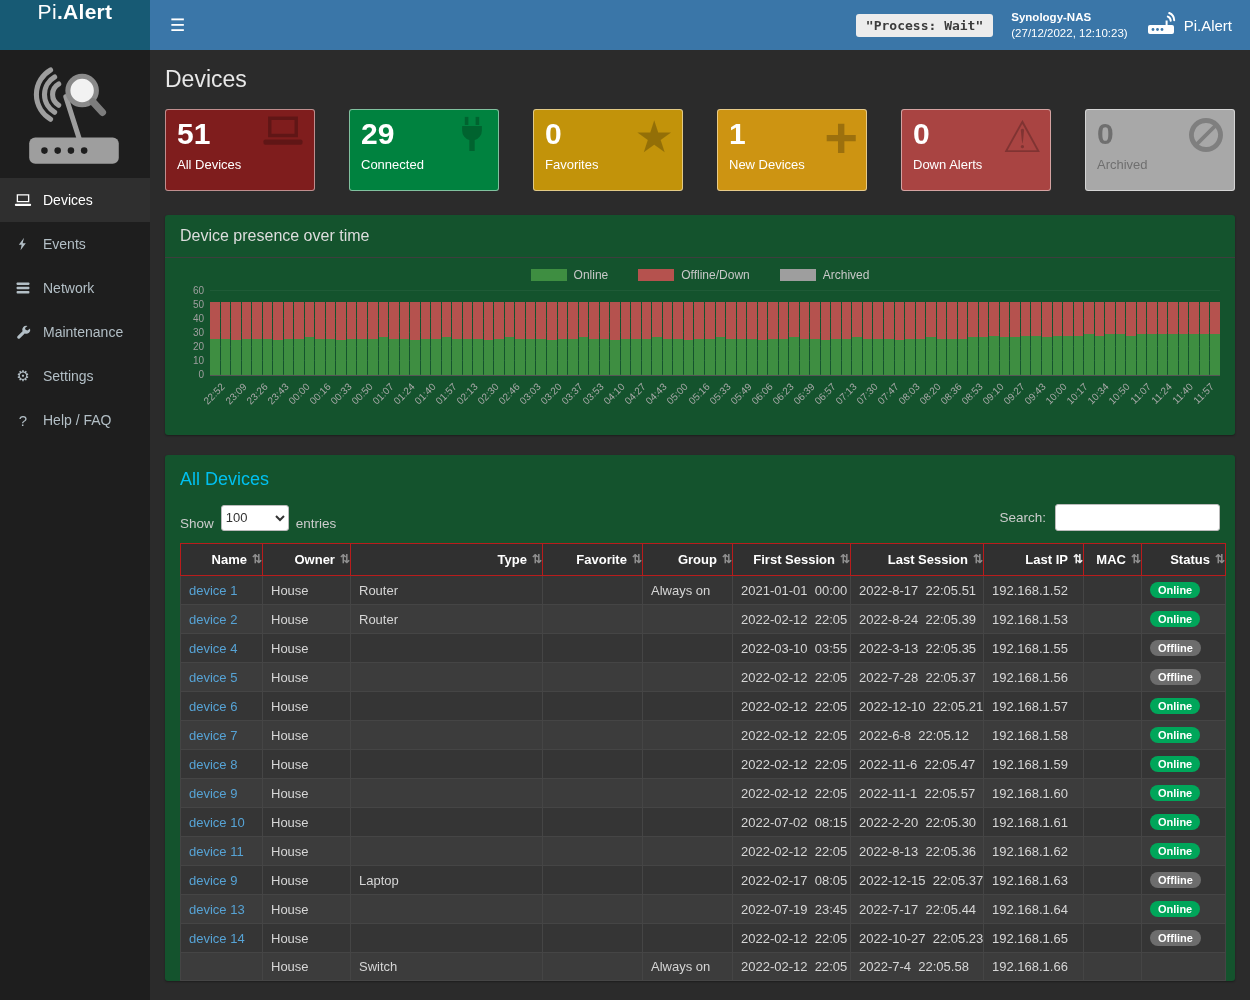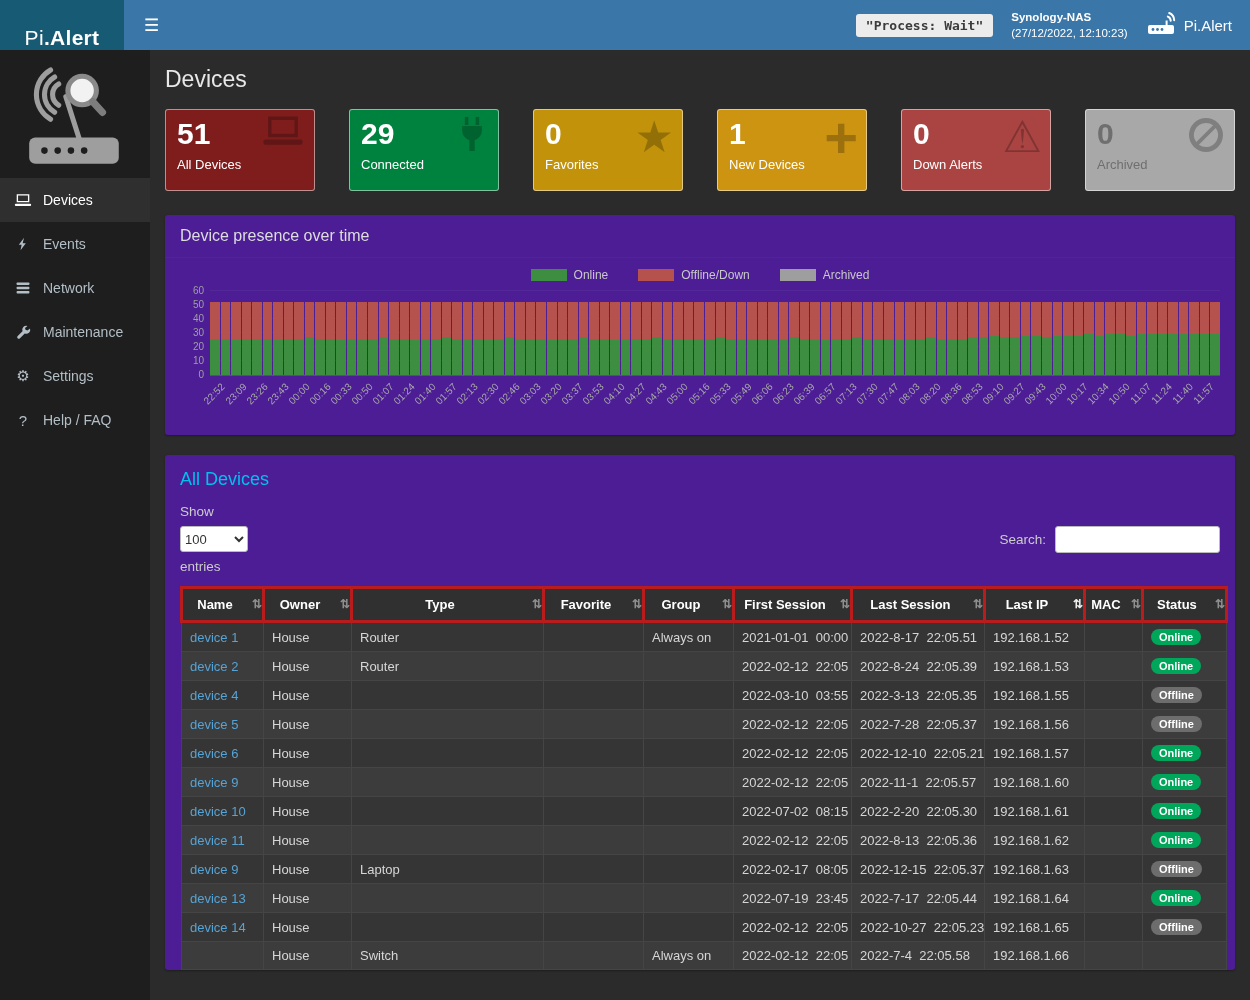--- a/index.html
+++ b/index.html
@@ -1,21 +1,21 @@
 <!DOCTYPE html>
 <html><head>
 <meta charset="utf-8">
 <style>
   * { box-sizing: border-box; margin: 0; padding: 0; }
   html,body { width:1250px; height:1000px; overflow:hidden; }
   body { font-family:"Liberation Sans", sans-serif; background:#2b2b2b; color:#ddd; position:relative; }
 
   
   .header { position:fixed; top:0; left:0; width:1250px; height:50px; display:flex; z-index:20; }
-  .brand { width:124px; background:#175a74; color:#fff; display:flex; align-items:flex-end; justify-content:center; font-size:21px; letter-spacing:.3px; cursor:pointer; }
+  .brand { width:150px; background:#175a74; color:#fff; display:flex; align-items:flex-start; justify-content:center; font-size:21px; letter-spacing:.3px; cursor:pointer; }
   .navbar { flex:1; background:#3a76a8; display:flex; align-items:center; padding:0 14px; color:#fff; }
   .hamburger { font-size:17px; cursor:pointer; padding:4px 6px; }
   .nav-right { margin-left:auto; display:flex; align-items:center; gap:18px; }
   .process-badge { background:#ececec; color:#3c3c3c; font-family:"DejaVu Sans Mono", monospace; font-weight:bold; font-size:13px; padding:4px 10px; border-radius:3px; }
   .nas-info { font-size:11.5px; line-height:1.4; }
   .nas-info .nas-name { font-weight:bold; }
   .app-badge { display:flex; align-items:center; gap:8px; font-size:15px; cursor:pointer; padding-right:4px; }
 
   
   .sidebar { position:fixed; top:50px; left:0; bottom:0; width:150px; background:#1e1e1e; z-index:10; }
@@ -35,21 +35,21 @@
   .cards { display:flex; justify-content:space-between; margin-bottom:24px; }
   .card { width:150px; height:82px; border-radius:3px; border:1px solid rgba(255,255,255,.5); position:relative; padding:8px 11px; color:#fff; cursor:pointer; overflow:hidden; }
   .card-value { font-size:30px; font-weight:bold; line-height:1.05; }
   .card-label { font-size:13px; margin-top:7px; white-space:nowrap; }
   .card-icon { position:absolute; top:5px; right:8px; }
   .card-icon svg { fill:rgba(0,0,0,.24); }
   .card-glyph { font-size:44px; line-height:1; color:rgba(0,0,0,.24); display:block; }
   .card-glyph.plus { font-size:58px; font-weight:bold; line-height:.8; }
 
   
-  .panel { background:#4c1d95; border-radius:3px; margin-bottom:20px; box-shadow:0 1px 2px rgba(0,0,0,.35); }
+  .panel { background:#14532d; border-radius:3px; margin-bottom:20px; box-shadow:0 1px 2px rgba(0,0,0,.35); }
   .panel-header { padding:12px 15px; font-size:16px; color:#ddd; border-bottom:1px solid #3e3e3e; }
   .panel-body { padding:8px 15px 10px; }
 
   
   .legend { display:flex; justify-content:center; gap:30px; align-items:center; font-size:12px; color:#c8c8c8; margin:2px 0 10px; }
   .legend-item { display:flex; align-items:center; gap:7px; }
   .legend-swatch { width:36px; height:12px; display:inline-block; }
   .chart-wrap { display:flex; }
   .y-col { width:30px; position:relative; height:84px; flex:none; }
   .y-label { position:absolute; right:6px; font-size:10px; color:#9f9f9f; }
@@ -57,27 +57,27 @@
   .plot { height:84px; position:relative; display:flex; align-items:flex-end; gap:1px; border-bottom:1px solid #555; }
   .gridline { position:absolute; left:0; right:0; height:1px; background:rgba(255,255,255,.05); }
   .bar { flex:1; display:flex; flex-direction:column; justify-content:flex-end; position:relative; z-index:1; }
   .x-axis { display:flex; margin-top:3px; height:46px; }
   .x-tick { flex:1; position:relative; }
   .x-tick span { position:absolute; top:2px; right:55%; transform:rotate(-45deg); transform-origin:100% 0; font-size:10px; color:#a8a8a8; white-space:nowrap; }
 
   
   .table-title { color:#00c0ef; font-size:18px; padding:14px 15px 4px; }
   .table-controls { display:flex; align-items:center; justify-content:space-between; padding:10px 15px 12px; font-size:13.5px; color:#ccc; }
-  .entries { display:flex; align-items:flex-start; gap:7px;flex-direction:column; }
+  .entries { display:flex; align-items:flex-end; gap:7px; }
   .entries select { width:68px; height:26px; background:#fff; color:#333; border:1px solid #bbb; border-radius:3px; font-size:13px; font-family:"Liberation Sans", sans-serif; }
   .search { display:flex; align-items:center; gap:9px; }
   .search input { width:165px; height:27px; background:#fff; color:#333; border:1px solid #bbb; border-radius:3px; padding:0 7px; font-size:13px; font-family:"Liberation Sans", sans-serif; }
 
   table.devices { width:calc(100% - 30px); margin:0 15px 10px; border-collapse:collapse; font-size:13px; color:#d6d6d6; table-layout:fixed; }
-  table.devices th { background:#303030; color:#fff; font-weight:bold; text-align:center; padding:8px 0; border:3px solid #b91c1c; cursor:pointer; overflow:hidden; white-space:nowrap; }
+  table.devices th { background:#303030; color:#fff; font-weight:bold; text-align:right; padding:8px 0; border:1px solid #b91c1c; cursor:pointer; overflow:hidden; white-space:nowrap; }
   table.devices td { padding:6px 8px; border:1px solid #454545; white-space:pre; overflow:hidden; }
   table.devices tbody tr:nth-child(odd) { background:#353535; }
   table.devices tbody tr:nth-child(even) { background:#3c3c3c; }
   th .sort { float:right; color:#8f8f8f; font-size:12px; margin-left:5px; }
   th.sorted .sort { color:#efefef; }
   th:nth-child(1){width:82px} th:nth-child(2){width:88px} th:nth-child(3){width:192px}
   th:nth-child(4){width:100px} th:nth-child(5){width:90px} th:nth-child(6){width:118px}
   th:nth-child(7){width:133px} th:nth-child(8){width:100px} th:nth-child(9){width:58px}
   th:nth-child(10){width:84px}
   .dev-link { color:#56a3d5; cursor:pointer; }
@@ -891,20 +891,44 @@
               <td></td>
               <td></td>
               <td></td>
               <td>2022-02-12  22:05</td>
               <td>2022-12-10  22:05.21</td>
               <td>192.168.1.57</td>
               <td></td>
               <td><span class="badge" style="background:#00a65a">Online</span></td>
             </tr>
             <tr>
+              <td><span class="dev-link">device 7</span></td>
+              <td>House</td>
+              <td></td>
+              <td></td>
+              <td></td>
+              <td>2022-02-12  22:05</td>
+              <td>2022-6-8  22:05.12</td>
+              <td>192.168.1.58</td>
+              <td></td>
+              <td><span class="badge" style="background:#00a65a">Online</span></td>
+            </tr>
+            <tr>
+              <td><span class="dev-link">device 8</span></td>
+              <td>House</td>
+              <td></td>
+              <td></td>
+              <td></td>
+              <td>2022-02-12  22:05</td>
+              <td>2022-11-6  22:05.47</td>
+              <td>192.168.1.59</td>
+              <td></td>
+              <td><span class="badge" style="background:#00a65a">Online</span></td>
+            </tr>
+            <tr>
               <td><span class="dev-link">device 9</span></td>
               <td>House</td>
               <td></td>
               <td></td>
               <td></td>
               <td>2022-02-12  22:05</td>
               <td>2022-11-1  22:05.57</td>
               <td>192.168.1.60</td>
               <td></td>
               <td><span class="badge" style="background:#00a65a">Online</span></td>

